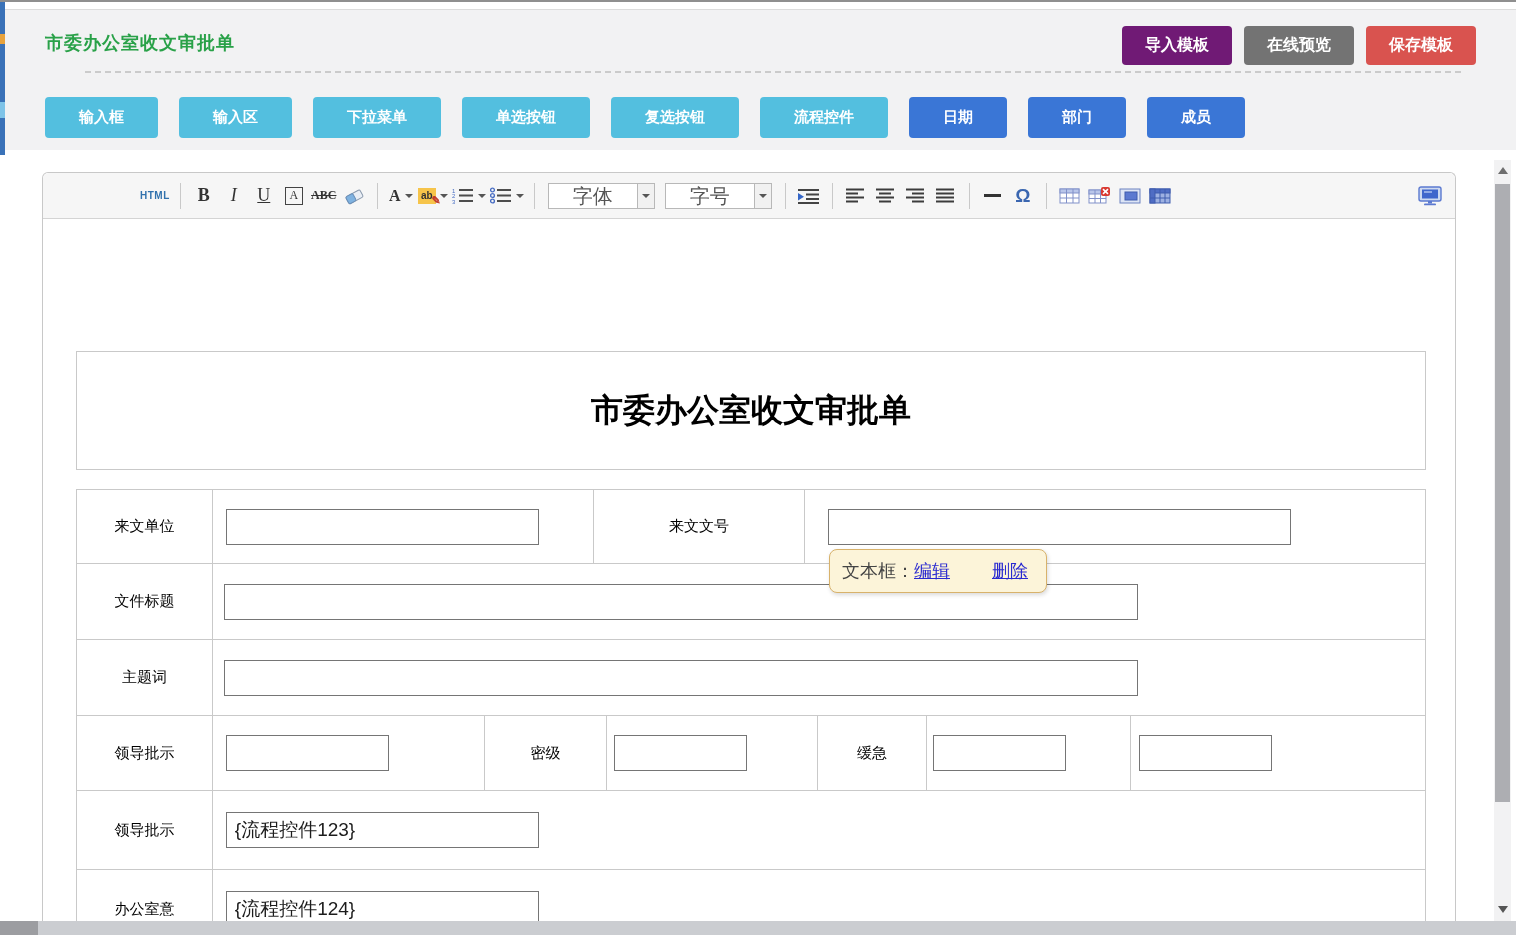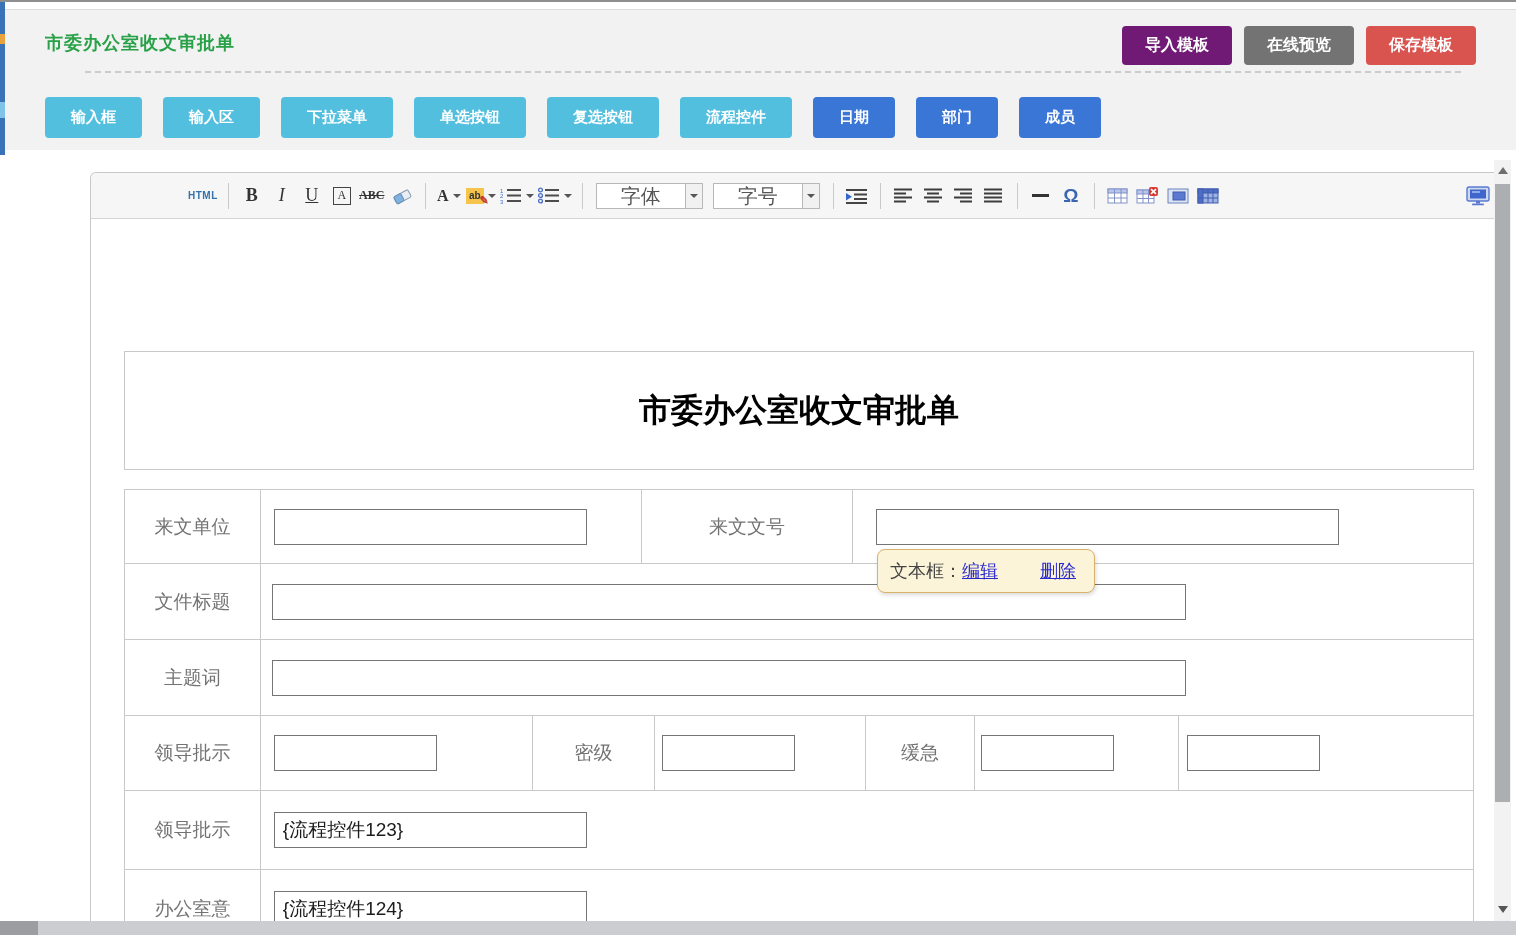--- a/index.html
+++ b/index.html
@@ -21,29 +21,29 @@
                 color:#29a148; letter-spacing:1px; }
   .dashed-sep { position:absolute; left:80px; right:55px; top:61px; border-top:2px dashed #cbcbcb; }
   .actions { position:absolute; right:40px; top:16px; display:flex; gap:12px; }
   .btn { height:39px; padding:0 23px; display:flex; align-items:center; border:none;
          border-radius:4px; color:#fff; font-size:16px; font-weight:bold; cursor:pointer;
          font-family:inherit; }
   .btn.import  { background:#701a75; }
   .btn.preview { background:#737373; }
   .btn.save    { background:#d9534f; }
   .widgets { position:absolute; left:40px; top:87px; display:flex; gap:21px; }
-  .wbtn { height:41px; padding:0 26px; display:flex; align-items:center; border:none;
+  .wbtn { height:41px; padding:0 34px; display:flex; align-items:center; border:none;
           border-radius:4px; background:#53bfdf; color:#fff; font-size:15px; font-weight:bold;
           cursor:pointer; font-family:inherit; }
   .wbtn.dark { background:#3a76d6; }
 
   
   .editor { position:absolute; left:42px; top:172px; width:1414px; height:749px;
             border:1px solid #c8c8c8; border-bottom:none; border-radius:6px 6px 0 0;
-            background:#fff; overflow:hidden;margin-left:48px; }
+            background:#fff; overflow:hidden; }
   .toolbar { height:46px; background:#f6f6f6; border-bottom:1px solid #d4d4d4;
              border-radius:6px 6px 0 0; display:flex; align-items:center; padding-left:95px; }
   .tsep { width:1px; height:26px; background:#c9c9c9; margin:0 8px; flex:0 0 auto; }
   .tbtn { min-width:26px; height:28px; display:flex; align-items:center; justify-content:center;
           margin:0 2px; color:#333; cursor:pointer; flex:0 0 auto; }
   .serif { font-family:"Liberation Serif", serif; }
   .html-lbl { font-size:10px; font-weight:bold; color:#3272ad; letter-spacing:.5px; }
   .b-b { font-size:18px; font-weight:bold; }
   .b-i { font-size:18px; font-style:italic; }
   .b-u { font-size:18px; text-decoration:underline; }
@@ -67,21 +67,21 @@
 
   
   .doc-title-box { position:absolute; left:33px; top:178px; width:1350px; height:119px;
                    border:1px solid #c9c9c9; display:flex; align-items:center; justify-content:center; }
   .doc-title { font-size:32px; font-weight:bold; color:#000; }
   .ftable { position:absolute; left:33px; top:316px; width:1350px; }
   .frow { display:flex; border:1px solid #c9c9c9; border-top:none; }
   .frow.first { border-top:1px solid #c9c9c9; }
   .fcell { border-right:1px solid #c9c9c9; display:flex; align-items:center; }
   .fcell.last { border-right:none; }
-  .fcell.lbl { justify-content:center; font-size:19px; color:#737373; }
+  .fcell.lbl { justify-content:center; font-size:15px; color:#000000; }
   .inp { height:36px; border:1px solid #757575; background:#fff; font-size:19px;
          padding:0 8px; font-family:inherit; color:#1c1c1c; }
 
   
   .tooltip { position:absolute; left:786px; top:376px; width:218px; height:44px; z-index:4;
              background:#fcf4d9; border:1px solid #d8b26b; border-radius:8px;
              box-shadow:1px 2px 4px rgba(0,0,0,.15);
              display:flex; align-items:center; padding:0 12px; font-size:18px; color:#444; }
   .tooltip a { color:#2a2ad0; text-decoration:underline; font-size:18px; }
   .tooltip .lnk2 { margin-left:42px; }

